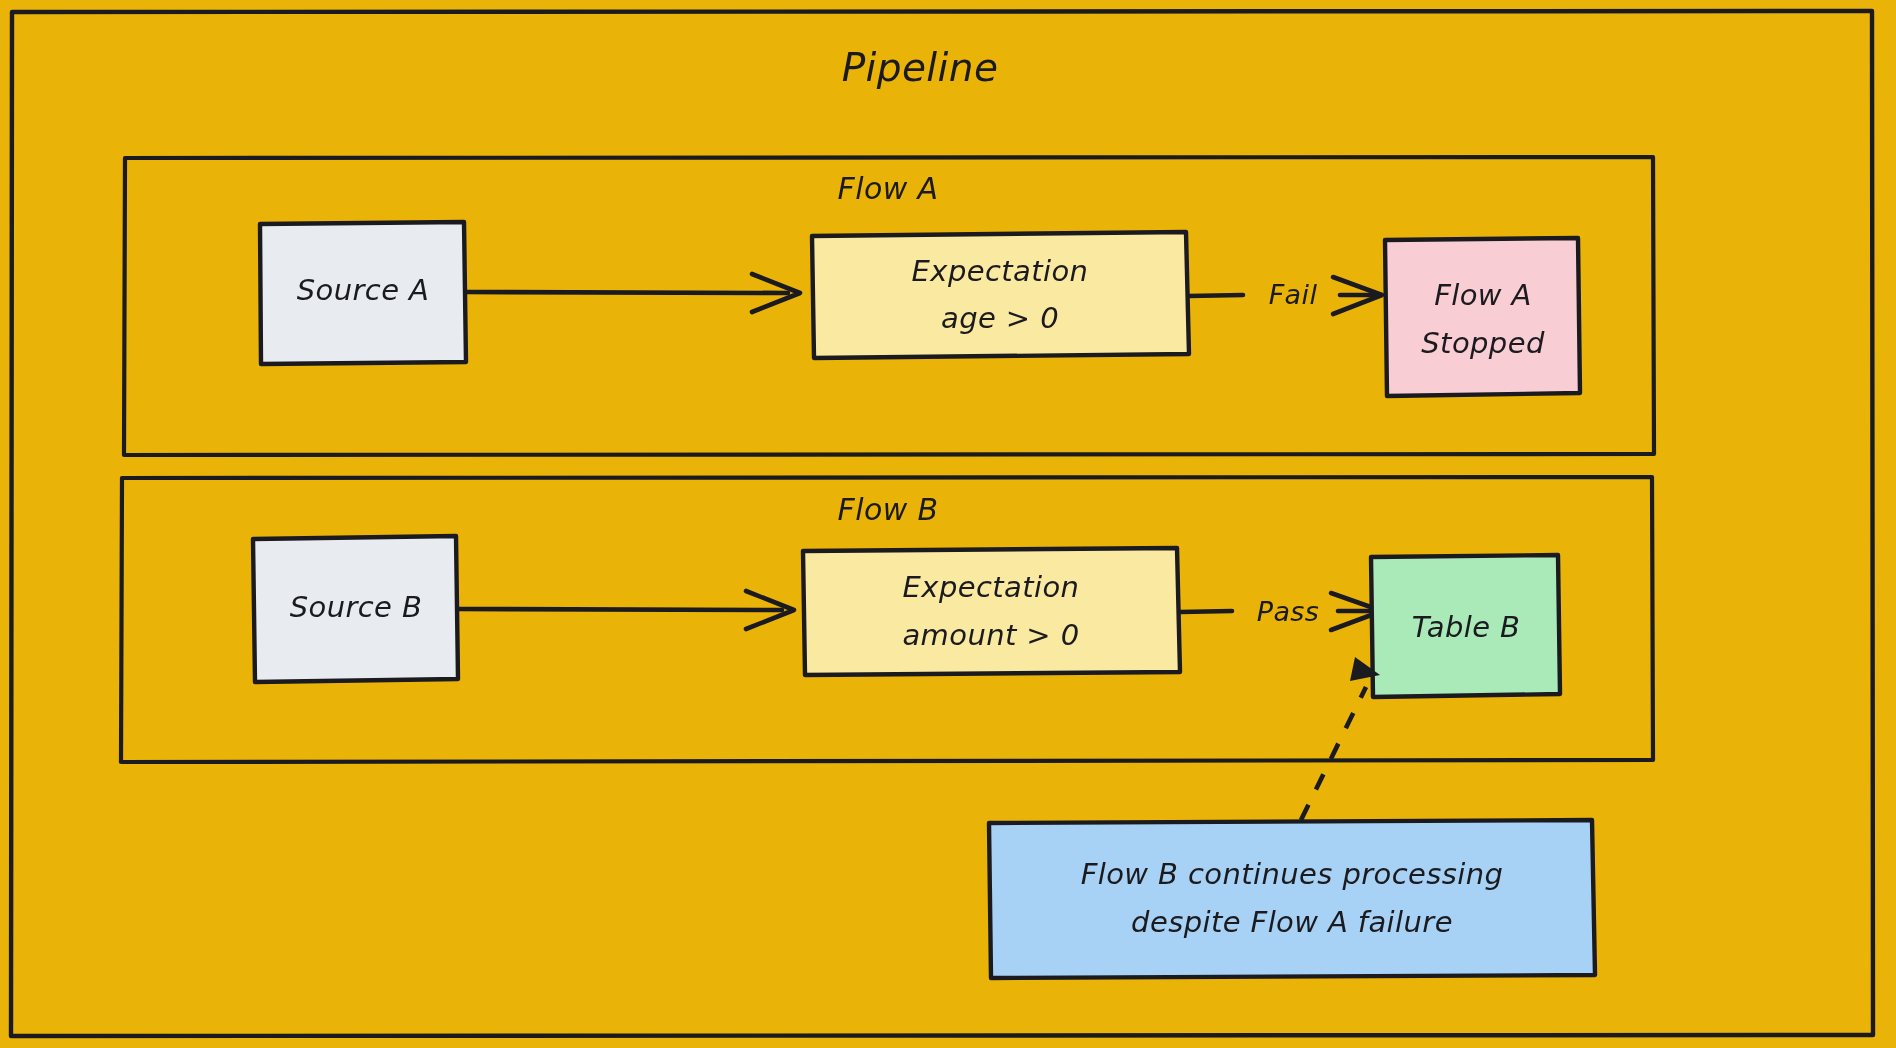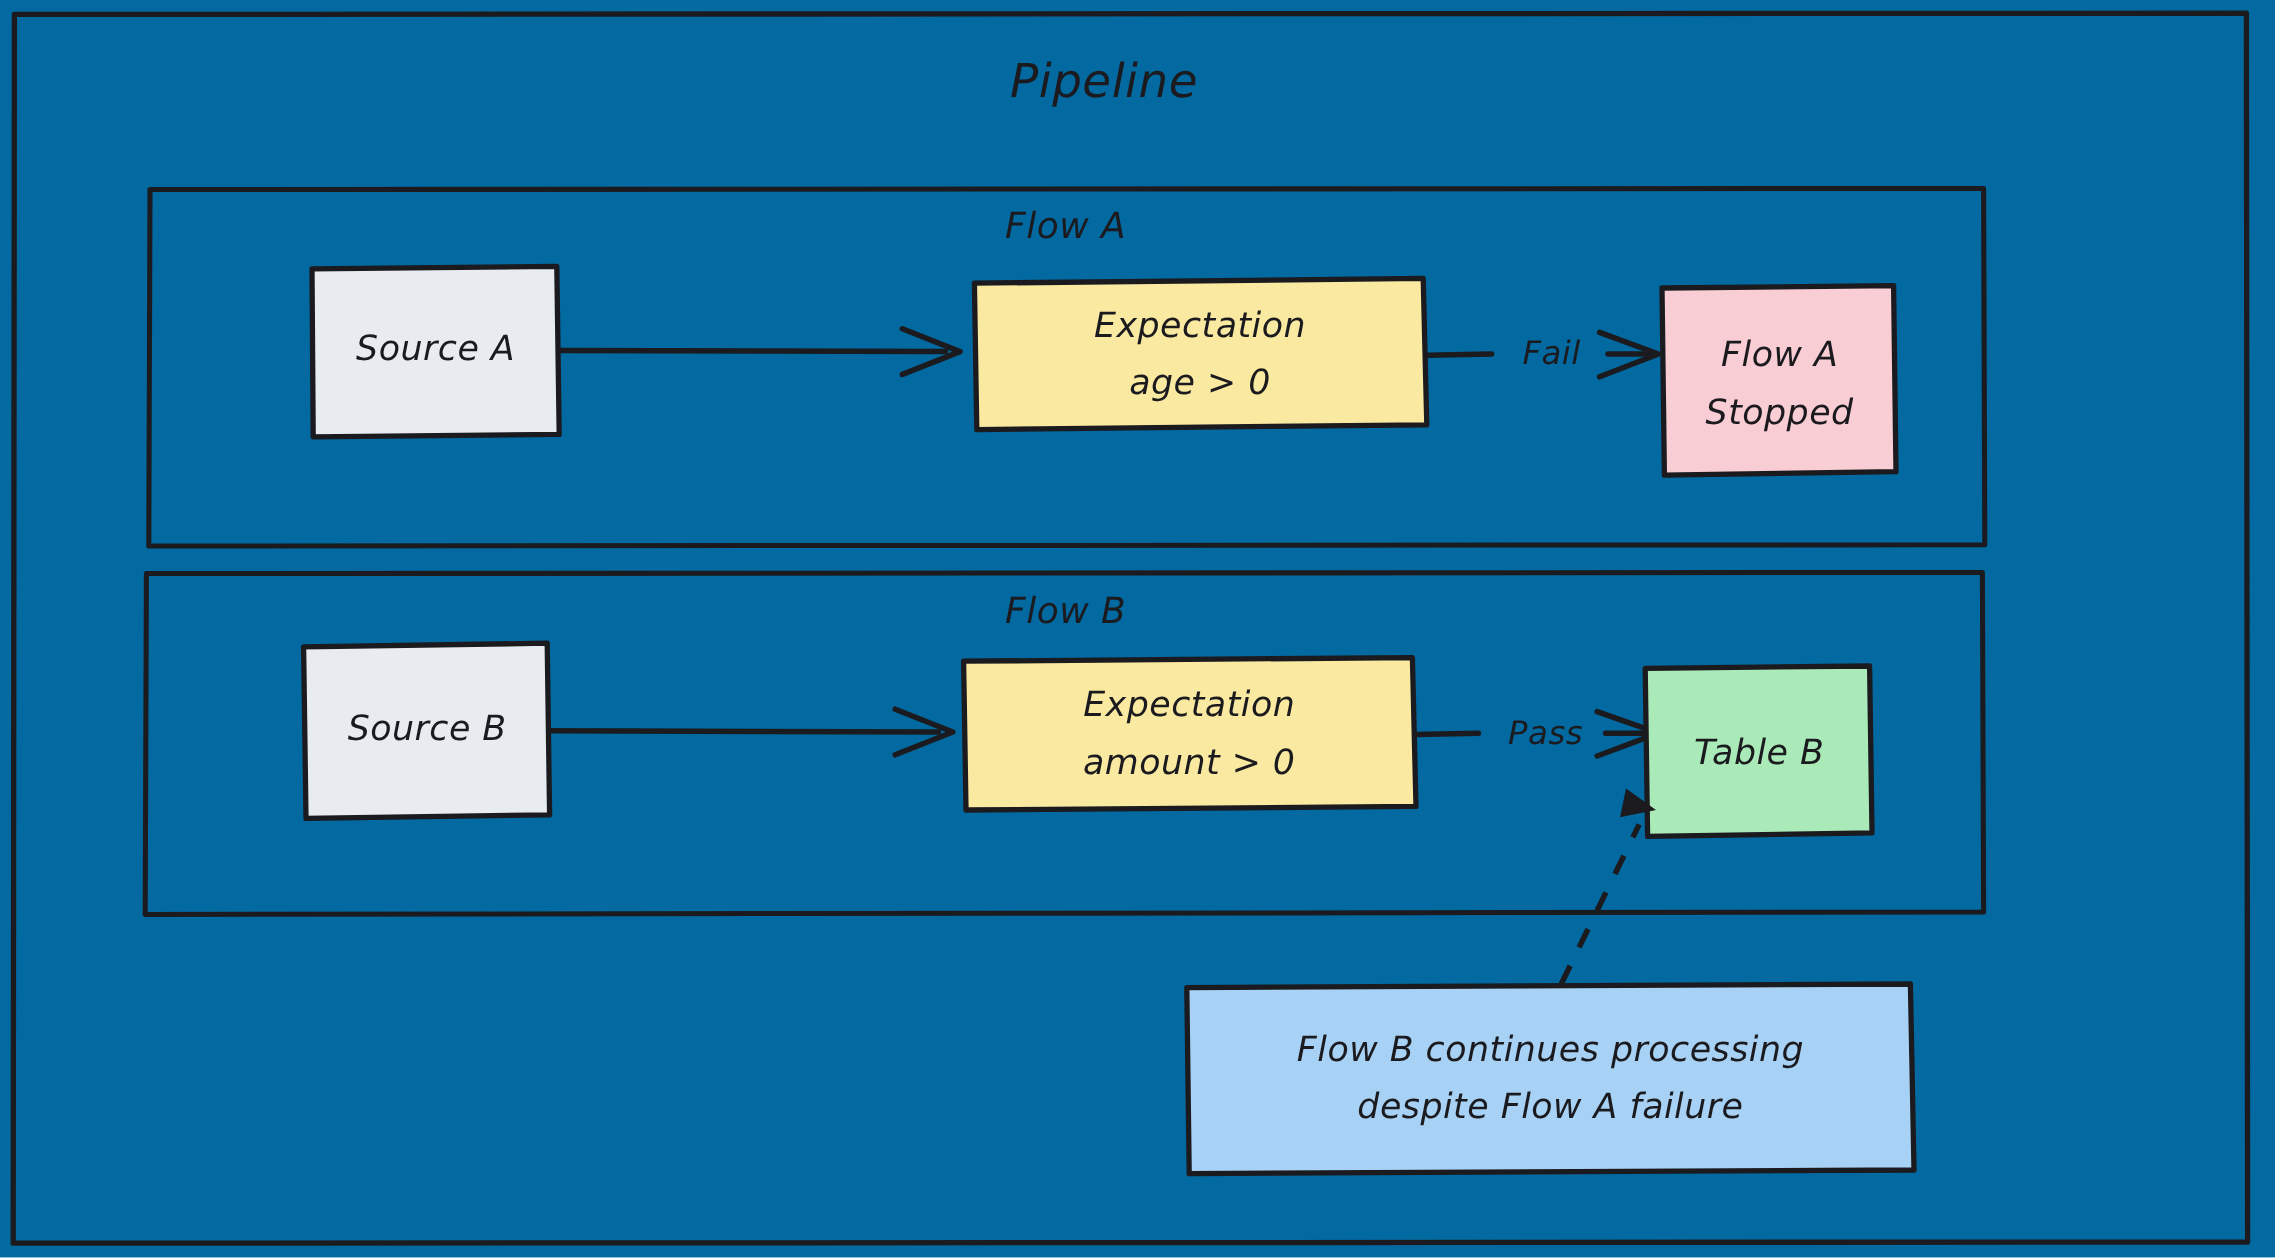--- a/index.html
+++ b/index.html
@@ -10,21 +10,21 @@
   body {
     width: 1896px;
     height: 1048px;
     font-family: "DejaVu Sans", sans-serif;
     overflow: hidden;
   }
   #stage {
     position: relative;
     width: 1896px;
     height: 1048px;
-    background: #0369a1;
+    background: #eab308;
   }
   svg#diagram {
     position: absolute;
     left: 0;
     top: 0;
     width: 1896px;
     height: 1048px;
   }
   .node-text, .grp-title, .edge-label, .diagram-title {
     font-family: "DejaVu Sans", sans-serif;

